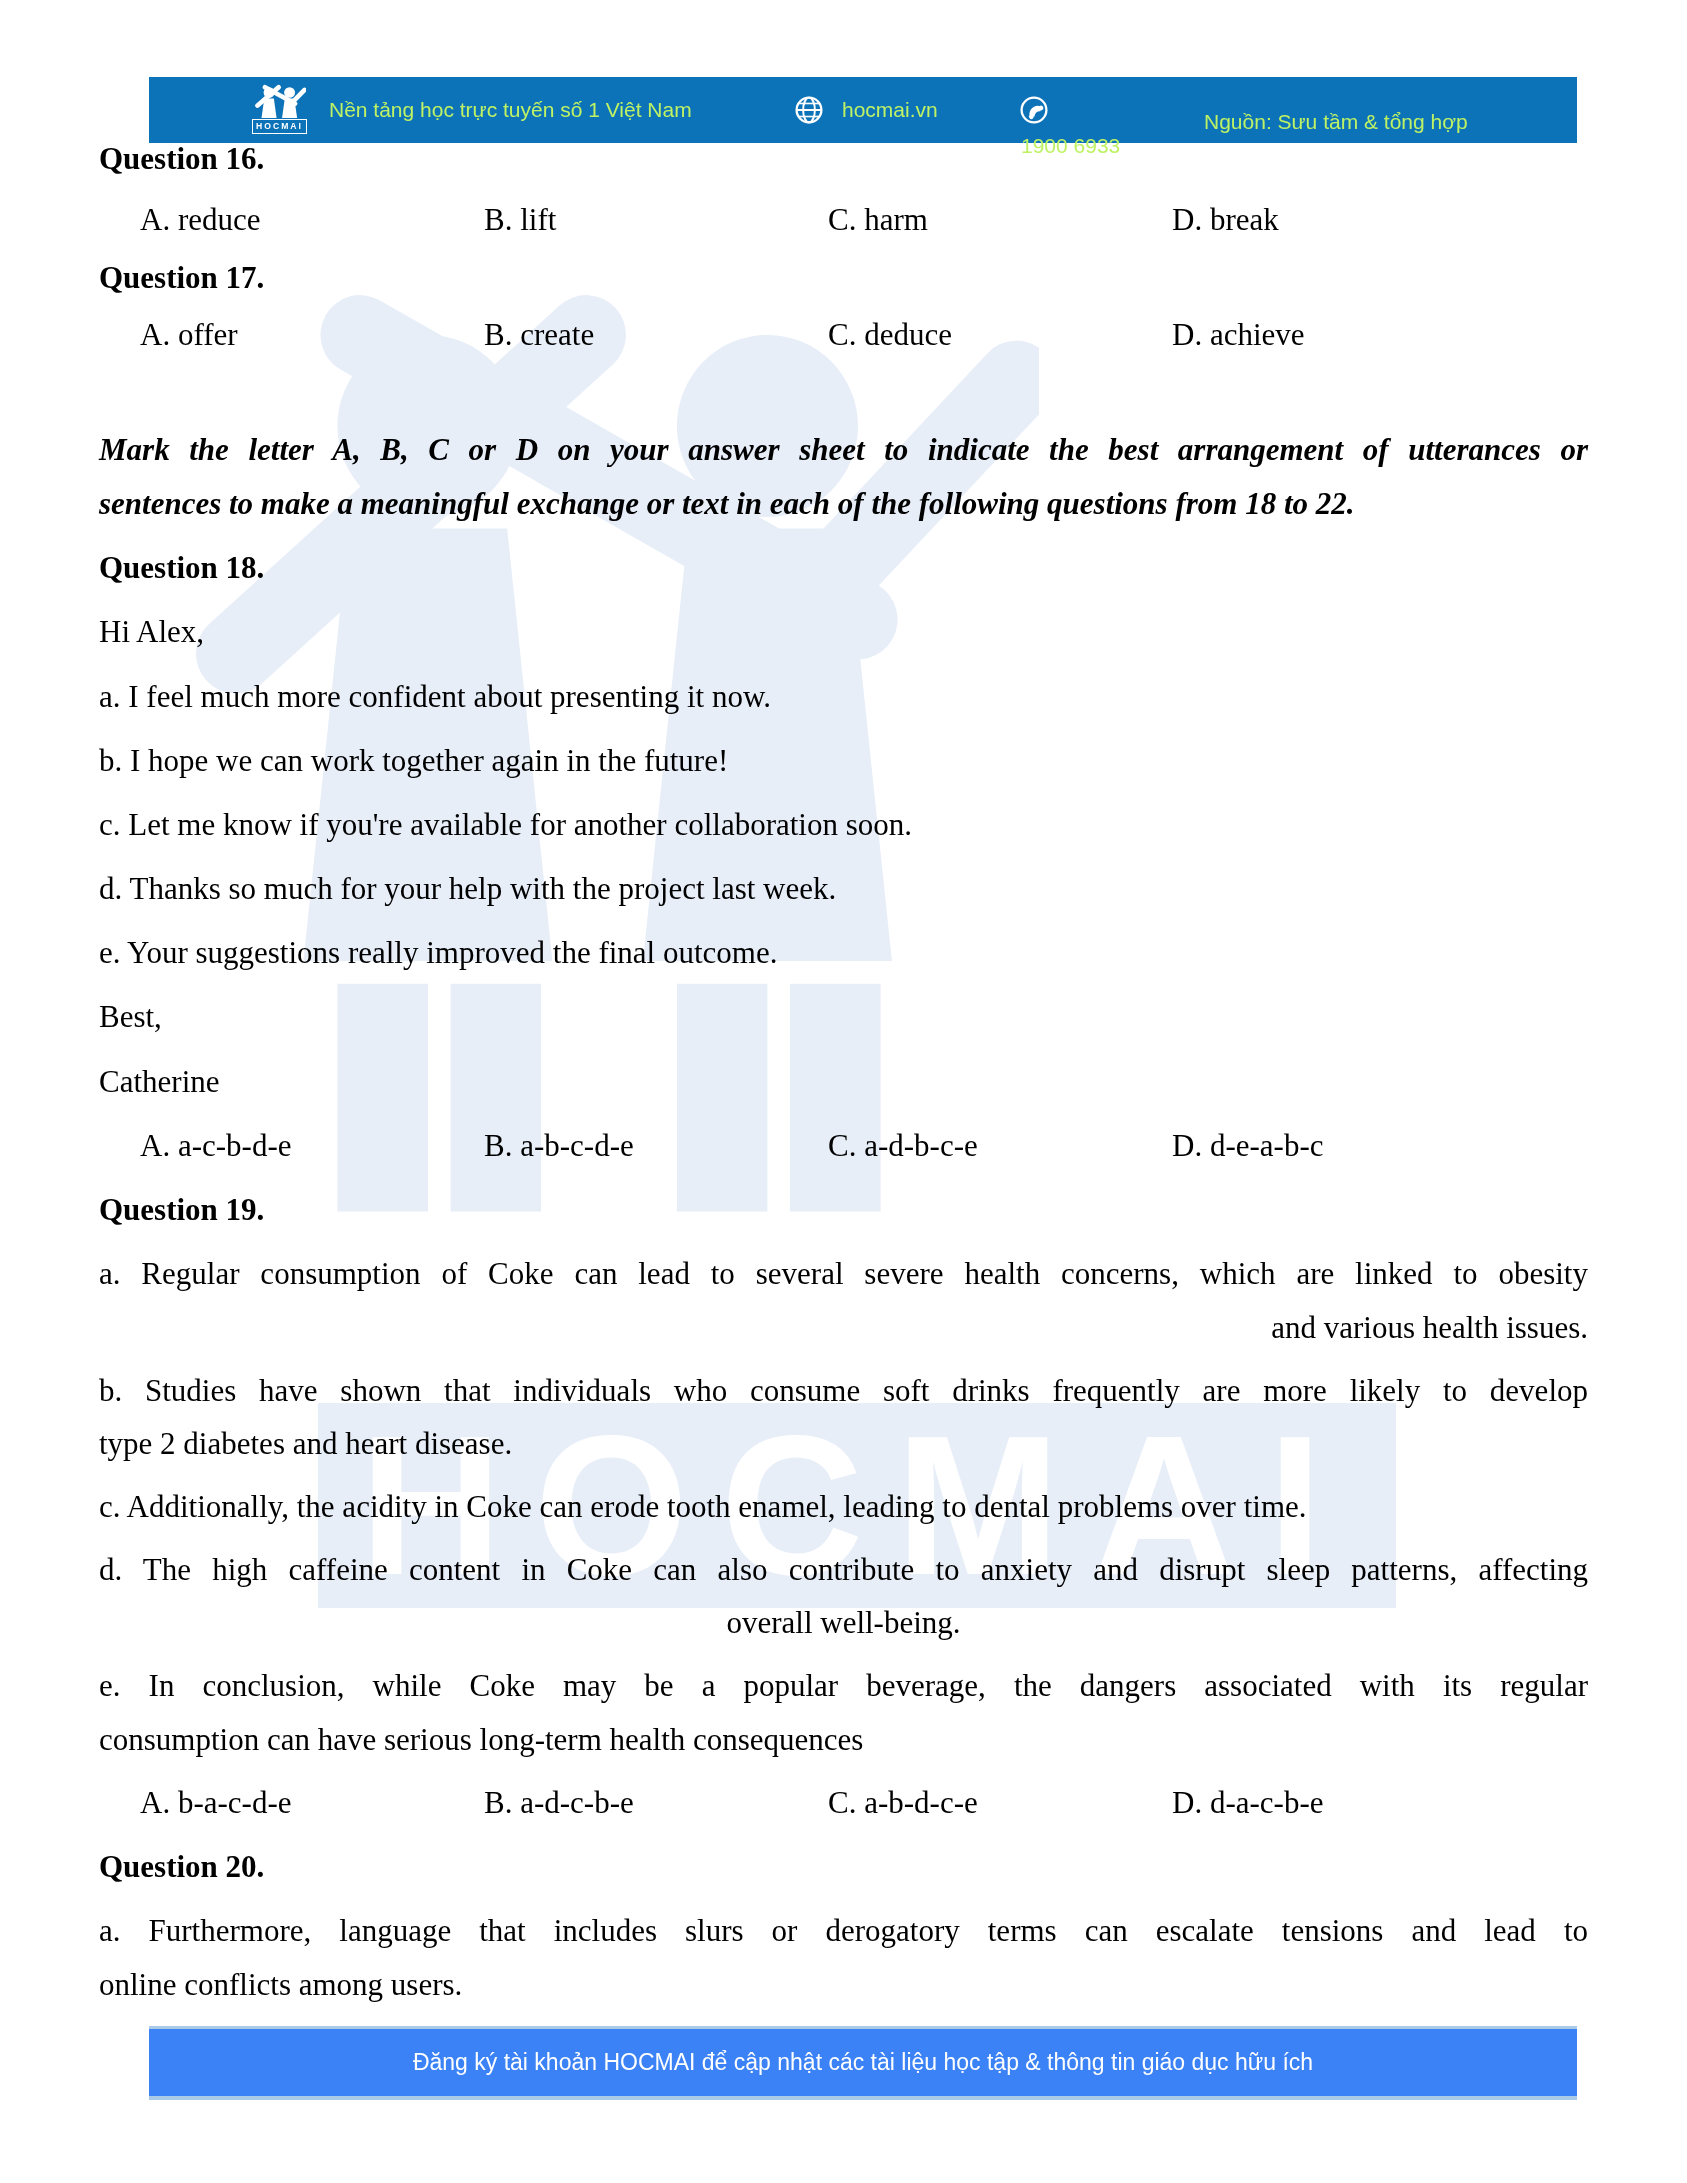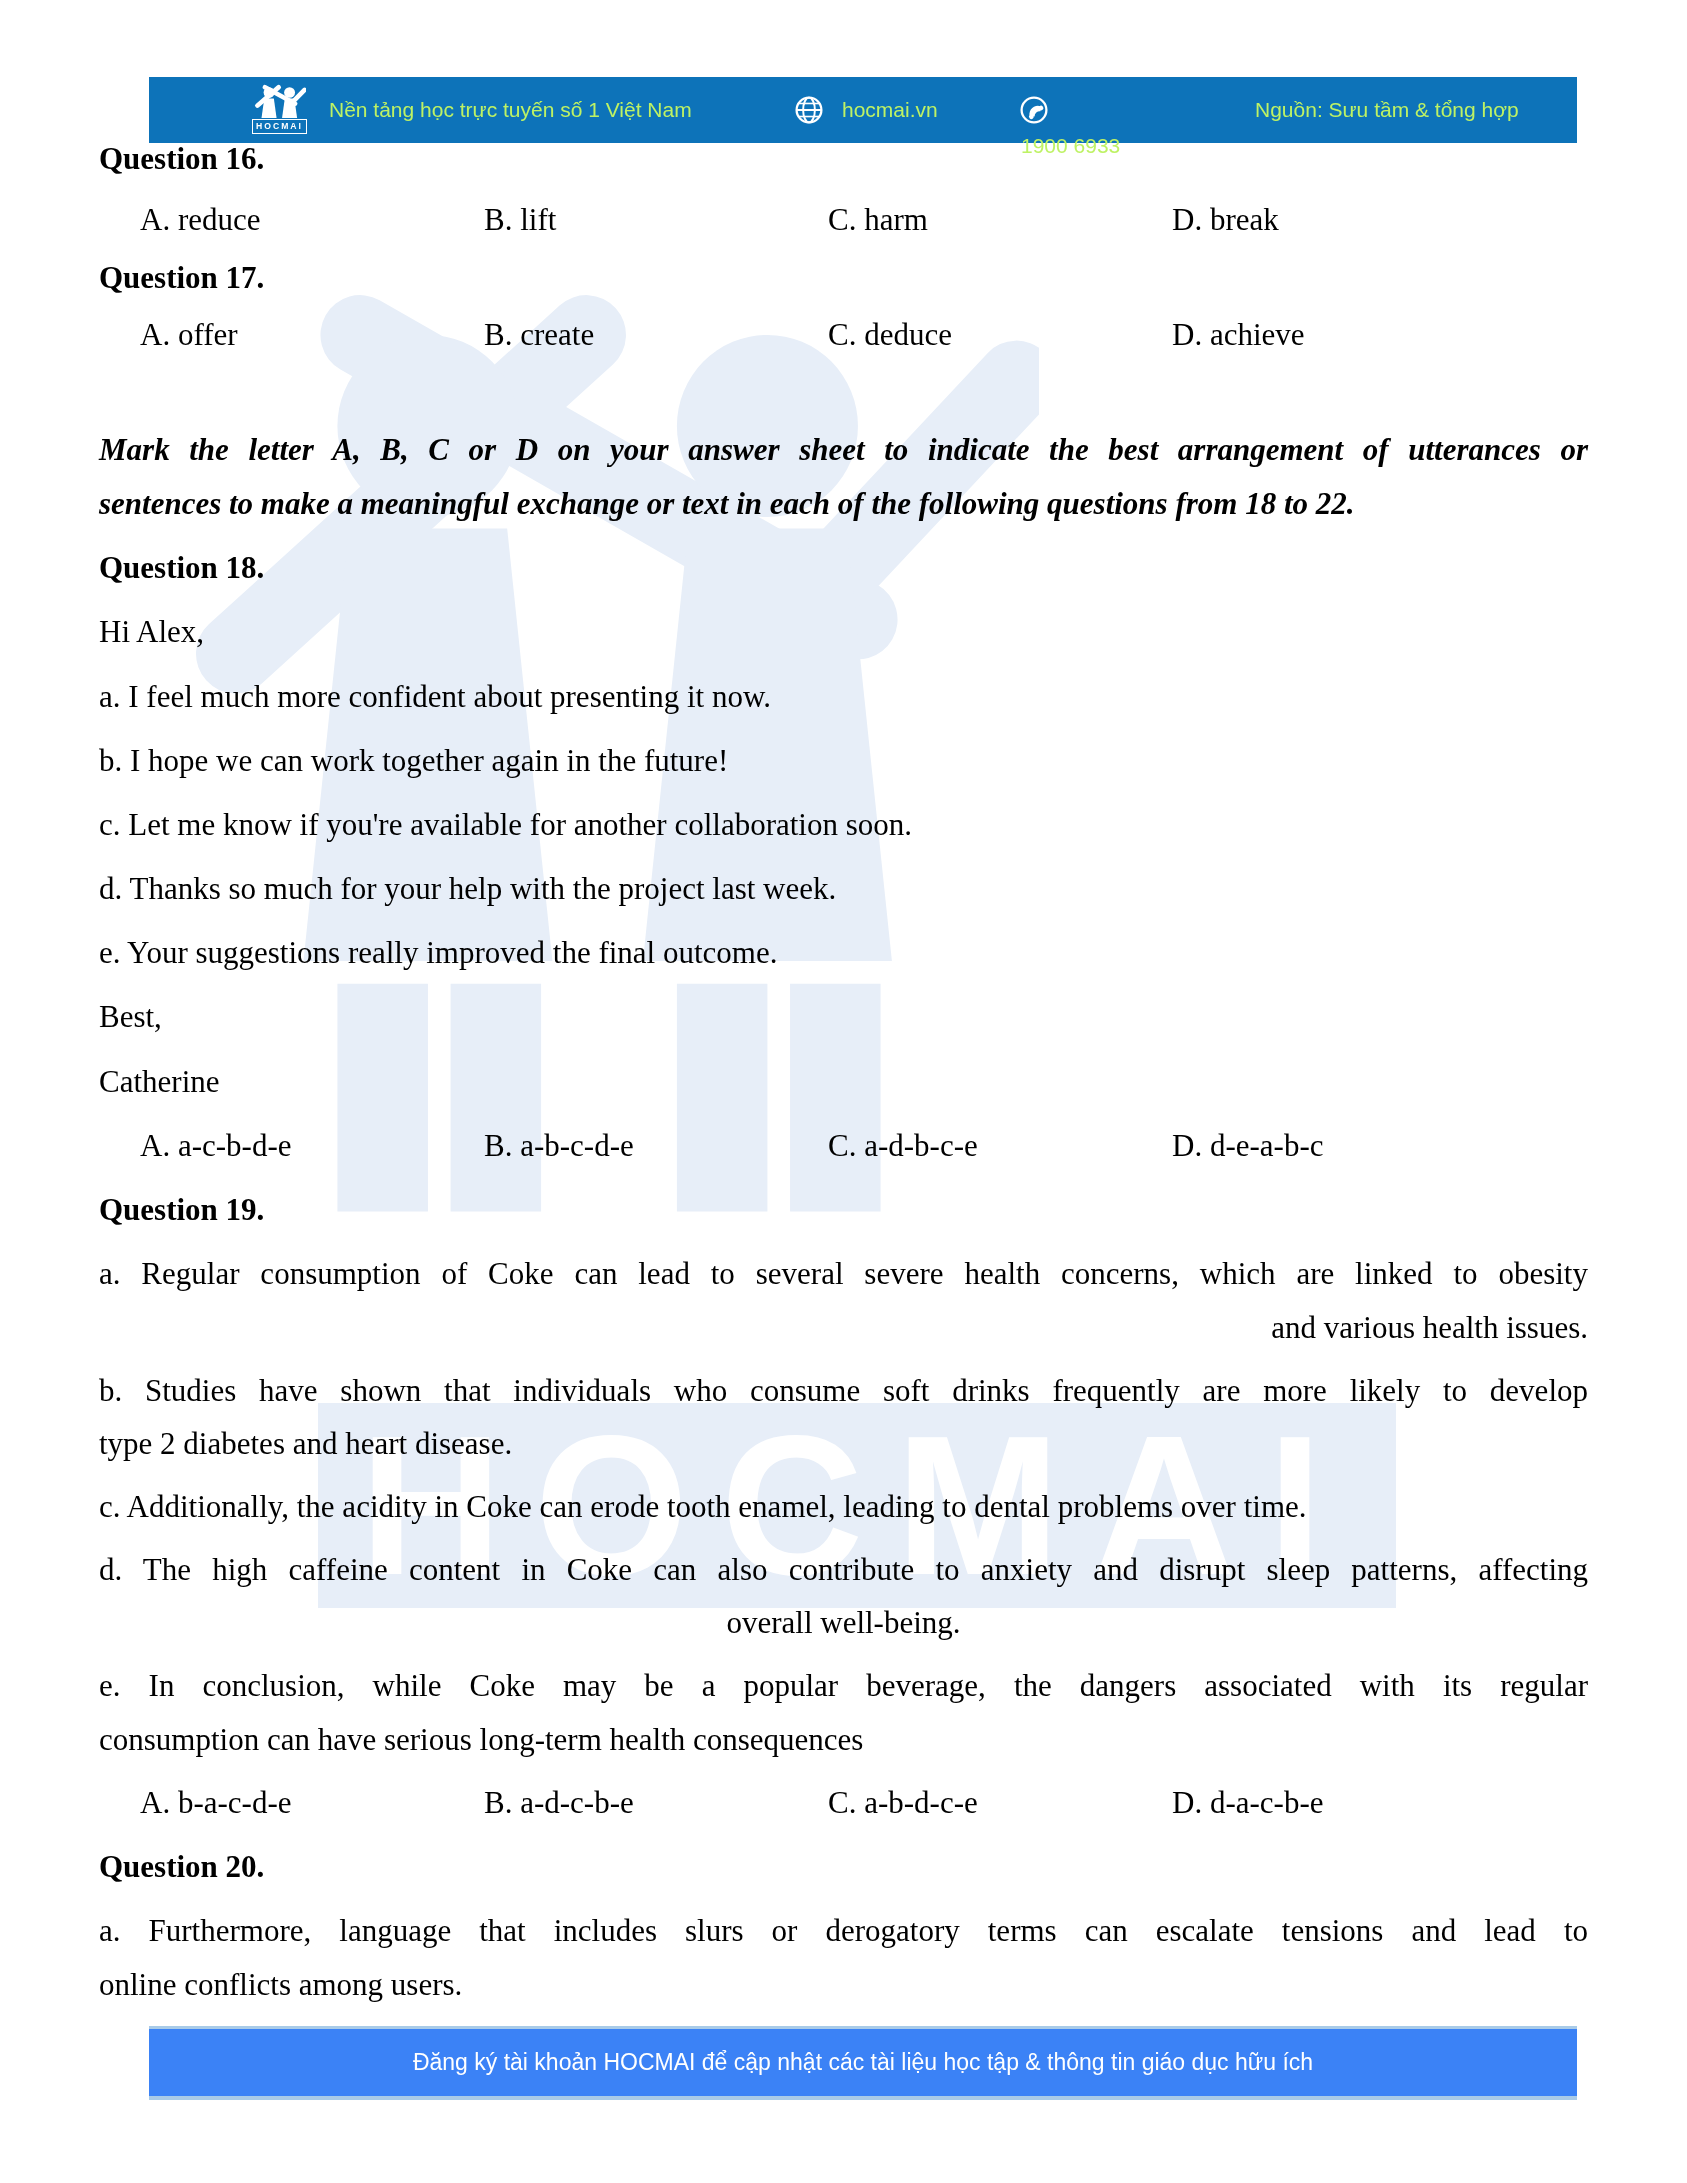--- a/index.html
+++ b/index.html
@@ -13,21 +13,21 @@
            font-size:198px;line-height:205px;letter-spacing:32px;color:#ffffff;}
   
   .topbar{position:absolute;left:149px;top:77px;width:1428px;height:66px;background:#0d73b9;z-index:3;}
   .topbar .hline{position:absolute;top:0;height:62px;line-height:66px;color:#bef264;
            font-family:"Liberation Sans",sans-serif;font-size:21px;white-space:nowrap;}
   .logo-figs{position:absolute;left:105px;top:6.6px;width:52px;height:34px;}
   .logo-box{position:absolute;left:103px;top:42px;width:53px;height:13.2px;border:1.3px solid #fff;
            color:#fff;font-family:"Liberation Sans",sans-serif;font-size:8.6px;font-weight:bold;
            letter-spacing:2px;text-align:center;line-height:13.2px;}
   .tag{left:180px;}
-  .web-txt{left:693px;} .tel-txt{left:872px;margin-top:36px;} .src-txt{left:1106px;}
+  .web-txt{left:693px;} .tel-txt{left:872px;margin-top:36px;} .src-txt{left:1055px;margin-top:12px;}
   .hicon{position:absolute;top:18px;width:30px;height:30px;}
   .web-ic{left:645px;} .tel-ic{left:870px;}
   
   .ln{position:absolute;left:99px;width:1489px;font-size:31px;line-height:54px;z-index:2;}
   .nw{white-space:nowrap;}
   .b{font-weight:bold;}
   .bi{font-weight:bold;font-style:italic;}
   .just{text-align:justify;text-align-last:justify;}
   .optrow{position:absolute;left:0;width:1412px;height:54px;z-index:2;}
   .opt{position:absolute;top:0;font-size:31px;line-height:54px;white-space:nowrap;}

